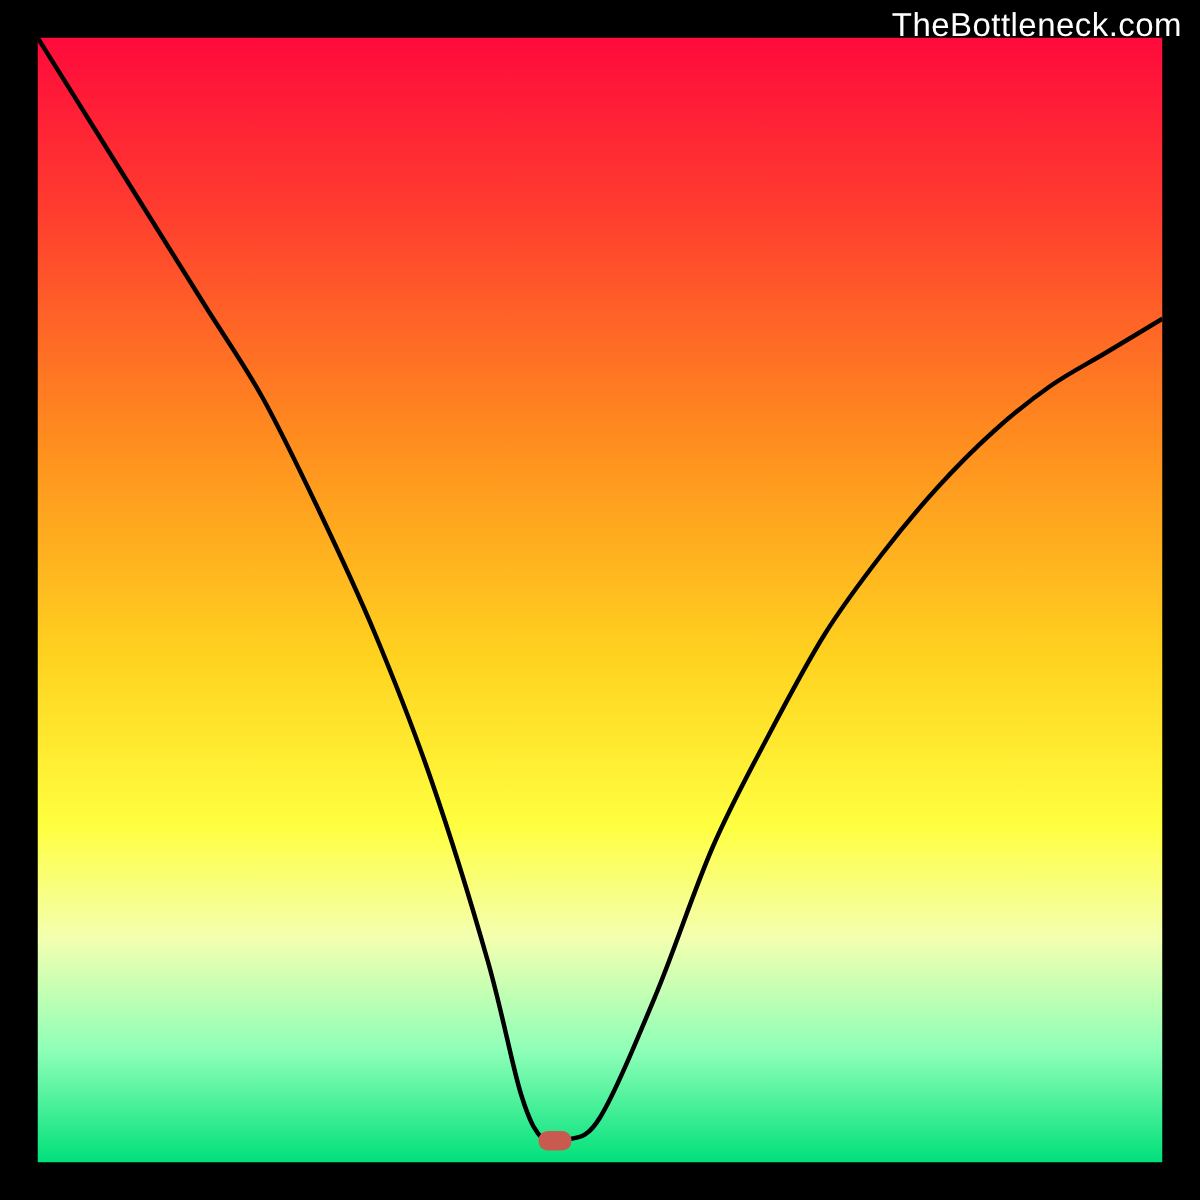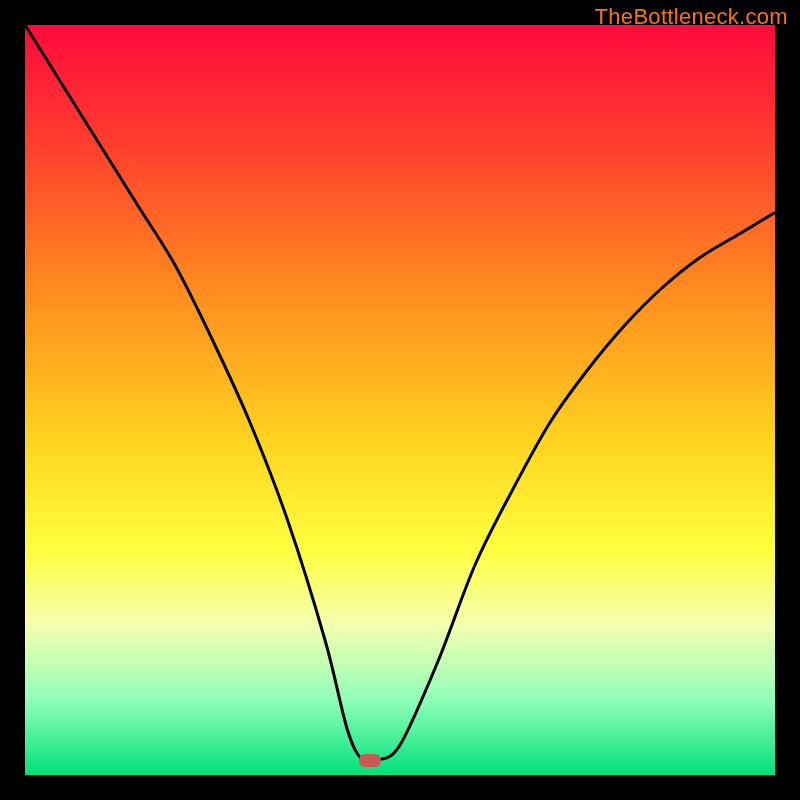--- a/index.html
+++ b/index.html
@@ -22,21 +22,21 @@
     position: absolute;
     left: 25px;
     top: 25px;
     width: 750px;
     height: 750px;
   }
   .watermark {
     position: absolute;
     top: 4px;
     right: 12px;
-    color: #f97316;
+    color: #ffffff;
     font-size: 22px;
     font-weight: 500;
     letter-spacing: 0.3px;
   }
   svg { display: block; }
 </style>
 </head>
 <body>
 
 <div class="frame">

